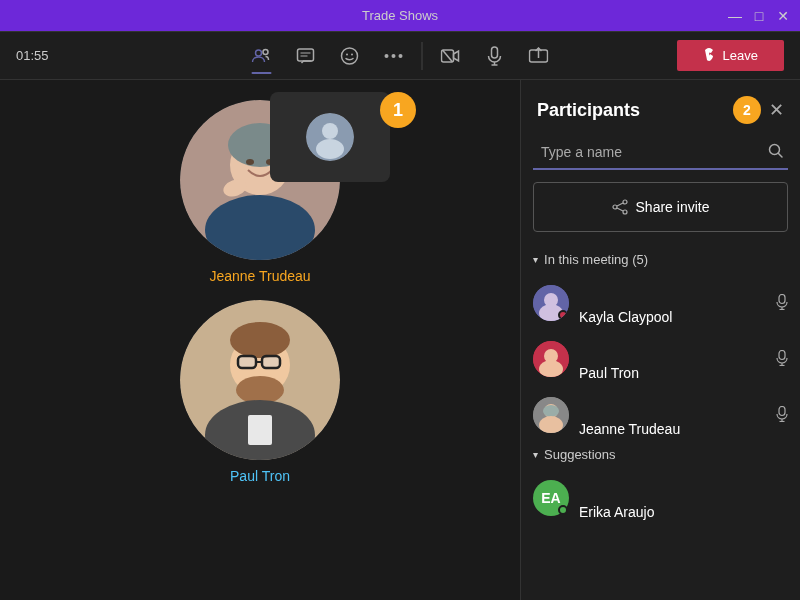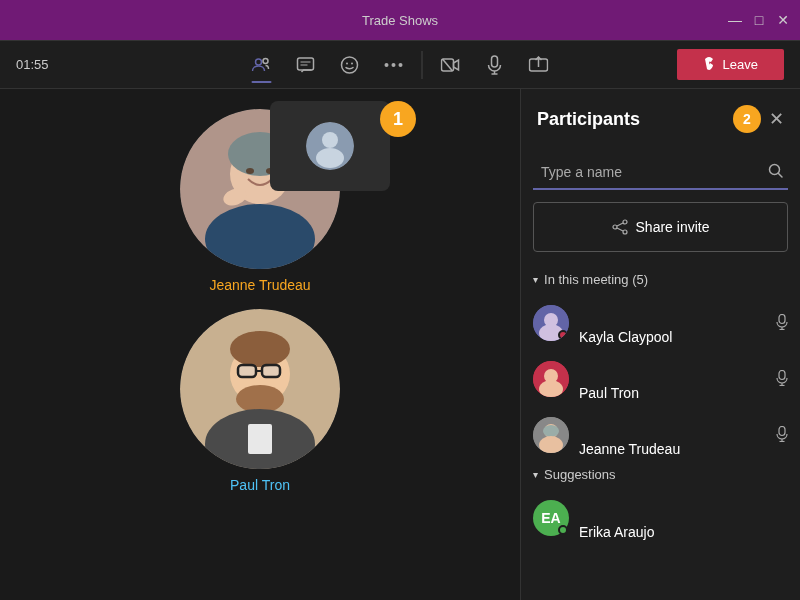--- a/index.html
+++ b/index.html
@@ -7,22 +7,22 @@
       width: 800px;
       height: 600px;
       background: #1a1a1a;
       font-family: 'Segoe UI', sans-serif;
       overflow: hidden;
       color: #fff;
     }
 
     
     .title-bar {
-      height: 41px;
-      background: #701a75;
+      height: 32px;
+      background: #6d28d9;
       display: flex;
       align-items: center;
       justify-content: center;
       padding: 0 8px;
       border-bottom: 1px solid #333;
     }
     .title-bar-title {
       position: absolute;
       left: 50%;
       transform: translateX(-50%);
@@ -250,21 +250,21 @@
     .close-btn {
       background: transparent;
       border: none;
       color: #aaa;
       font-size: 18px;
       cursor: pointer;
     }
 
     
     .search-container {
-      margin: 11px 12px 12px;
+      margin: 0 12px 12px;
       position: relative;
     }
     .search-input {
       width: 100%;
       background: transparent;
       border: none;
       border-bottom: 2px solid #6264a7;
       color: #fff;
       padding: 8px 32px 8px 8px;
       font-size: 14px;

